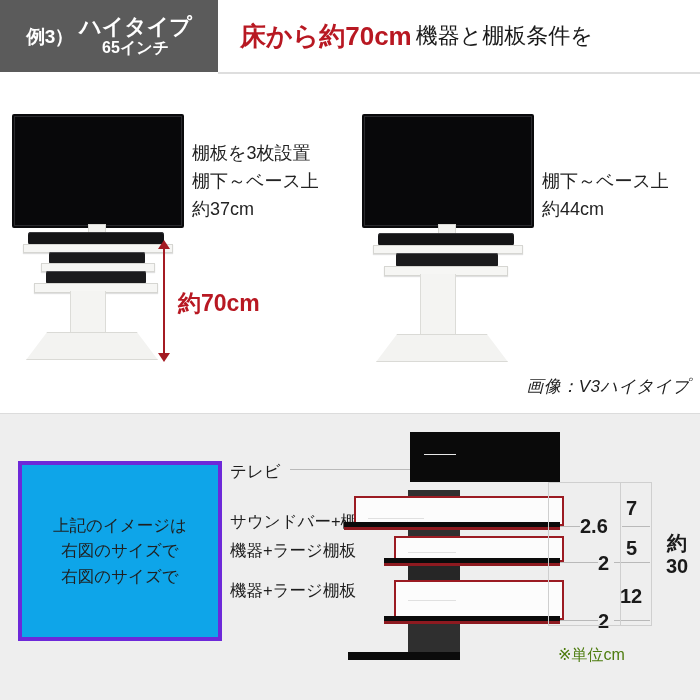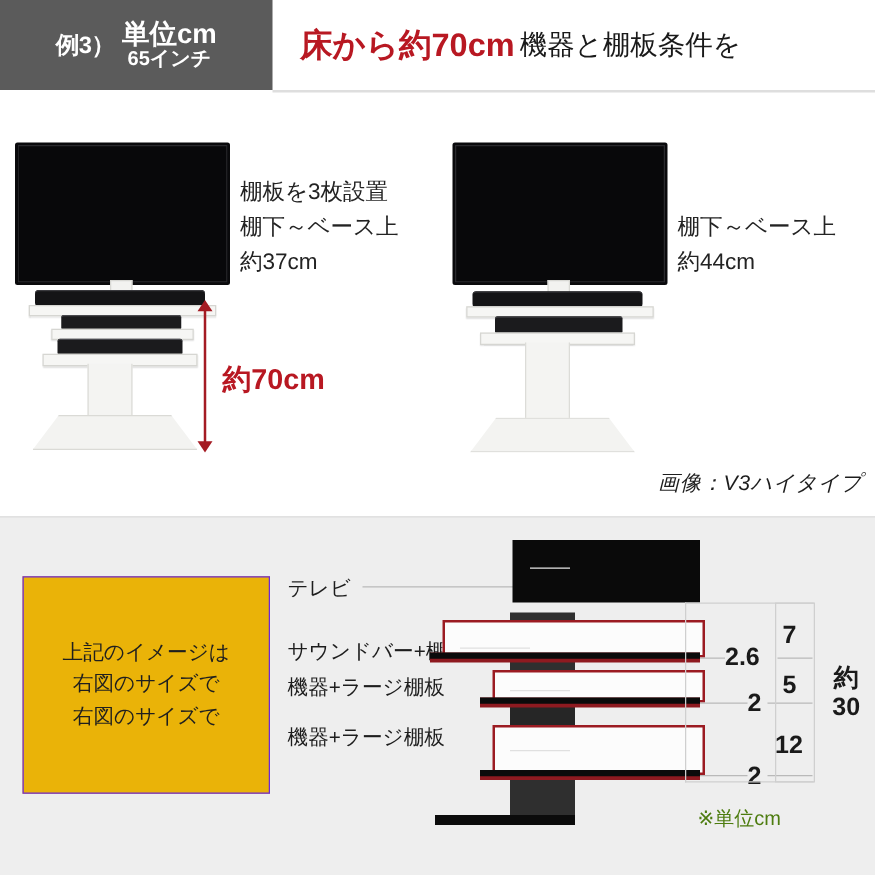--- a/index.html
+++ b/index.html
@@ -86,21 +86,21 @@
     font-size:17px;white-space:nowrap;letter-spacing:0.5px;font-style:italic;
   }
 
   
   .bottom{
     position:absolute;left:0;top:413px;width:700px;height:287px;
     background:#eeeeee;border-top:1px solid #dcdcdc;
   }
   .infobox{
     position:absolute;left:18px;top:47px;width:196px;height:172px;
-    background:#eab308;border:1px solid #6d28d9;
+    background:#0ea5e9;border:4px solid #6d28d9;
     display:flex;flex-direction:column;align-items:center;justify-content:center;
   }
   .infobox span{
     display:block;color:#1f1f1f;font-size:16.5px;line-height:1.55;
     white-space:nowrap;text-align:center;letter-spacing:0px;
   }
 
   .diagram{position:absolute;left:228px;top:0;width:472px;height:287px;}
 
   .dlabel{
@@ -137,21 +137,21 @@
 </style>
 </head>
 <body>
 
 <div class="page">
 
   <div class="header">
     <div class="hdr-badge">
       <div class="hdr-badge-ex">例3）</div>
       <div class="hdr-badge-lines">
-        <div class="hdr-badge-l1">単位cm</div>
+        <div class="hdr-badge-l1">ハイタイプ</div>
         <div class="hdr-badge-l2">65インチ</div>
       </div>
     </div>
     <div class="hdr-title">
       <span class="hdr-red">床から約70cm</span>
       <span class="hdr-blk">機器と棚板条件を</span>
     </div>
     <div class="hdr-rule"></div>
   </div>
 

